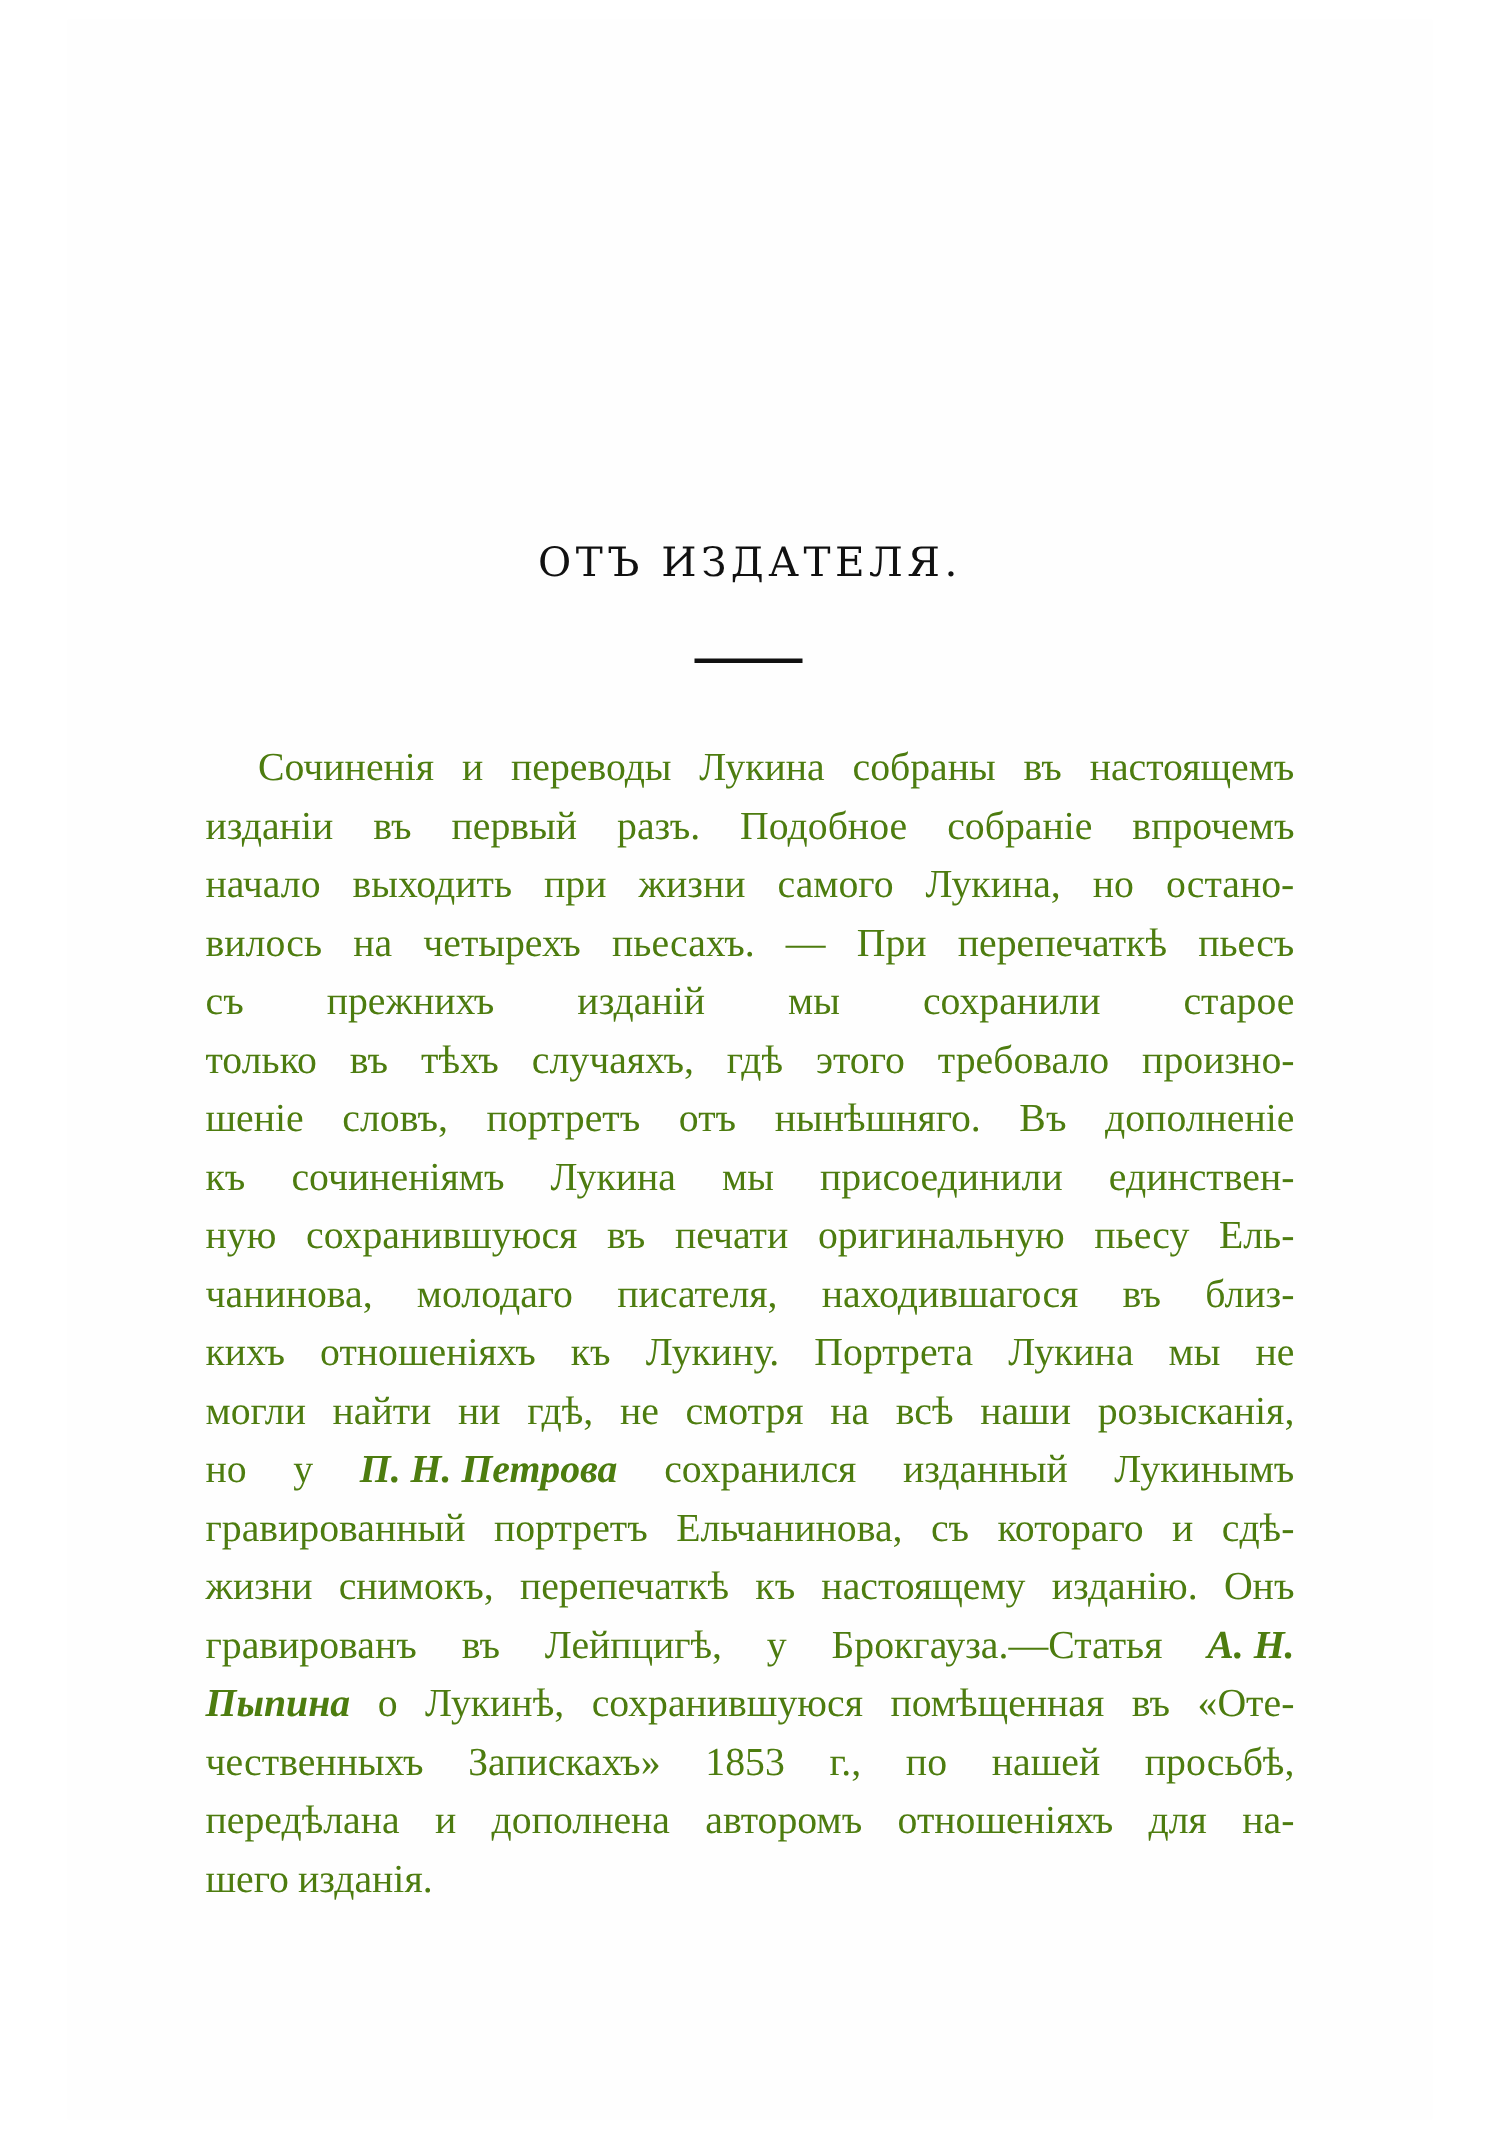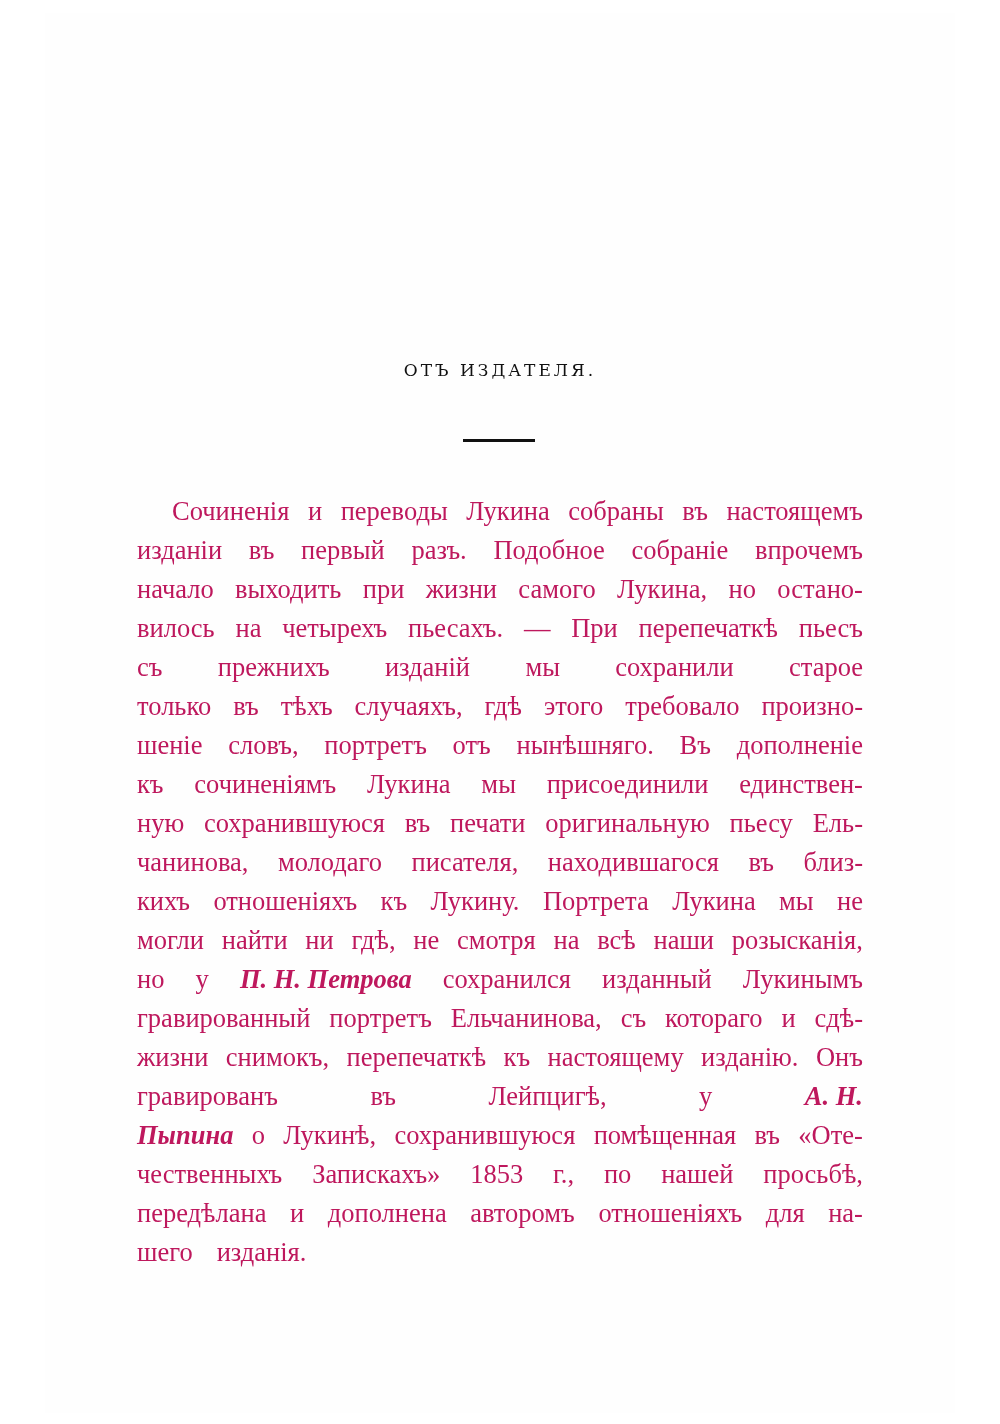--- a/index.html
+++ b/index.html
@@ -21,21 +21,21 @@
       height: 1400px;
       background: #fefefe;
     }
     .title {
       position: absolute;
       left: 0;
       width: 1000px;
       top: 360px;
       text-align: center;
       font-family: "DejaVu Serif", serif;
-      font-size: 17px;
+      font-size: 27px;
       letter-spacing: 3px;
       color: #111;
       font-weight: normal;
       margin: 0;
     }
     .rule {
       position: absolute;
       left: 463px;
       top: 439px;
       width: 72px;
@@ -47,40 +47,40 @@
       left: 137px;
       top: 492px;
       width: 726px;
     }
     .line {
       display: block;
       height: 39px;
       line-height: 39px;
       font-family: "Liberation Serif", serif;
       font-size: 26.5px;
-      color: #be185d;
+      color: #4d7c0f;
       text-align: justify;
       text-align-last: justify;
       white-space: nowrap;
       overflow: visible;
     }
     .line.first {
       padding-left: 35px;
     }
     .line.last {
       text-align-last: left;
     }
     .it { font-style: italic; font-weight: bold; }
     .line-inner {
       display: flex;
       justify-content: space-between;
       width: 100%;
     }
     .line.first .line-inner { width: 691px; }
-    .line.last .line-inner { justify-content: flex-start; gap: 24px; }
+    .line.last .line-inner { justify-content: flex-start; gap: 6px; }
     .w { display: inline-block; }
   </style>
 </head>
 <body>
 
 <div class="page"></div>
 
 <h1 class="title">ОТЪ ИЗДАТЕЛЯ.</h1>
 
 <div class="rule"></div>
@@ -253,20 +253,21 @@
         <span class="w">изданію.</span>
         <span class="w">Онъ</span>
       </div>
     </div>
     <div class="line">
       <div class="line-inner">
         <span class="w">гравированъ</span>
         <span class="w">въ</span>
         <span class="w">Лейпцигѣ,</span>
         <span class="w">у</span>
+        <span class="w">Брокгауза.—Статья</span>
         <span class="w it">А. Н.</span>
       </div>
     </div>
     <div class="line">
       <div class="line-inner">
         <span class="w it">Пыпина</span>
         <span class="w">о</span>
         <span class="w">Лукинѣ,</span>
         <span class="w">сохранившуюся</span>
         <span class="w">помѣщенная</span>

